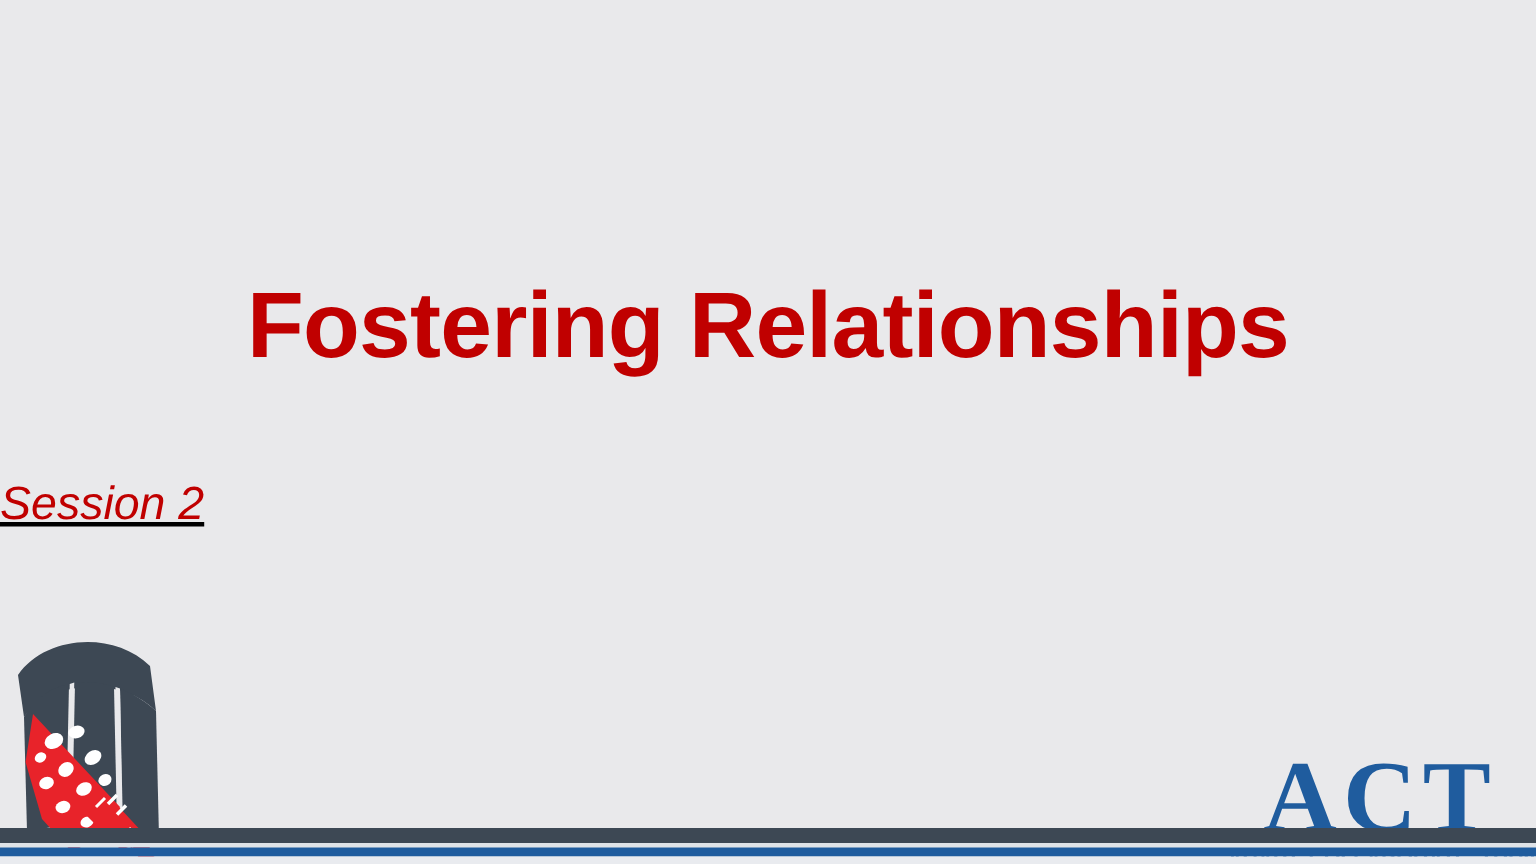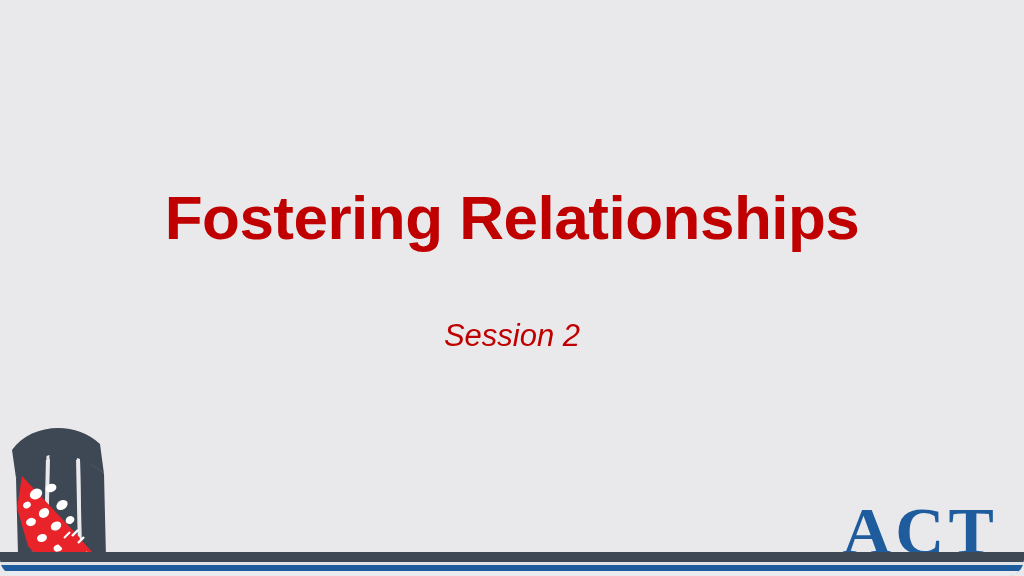--- a/index.html
+++ b/index.html
@@ -13,21 +13,20 @@
     background: #e9e9eb;
     font-family: "Liberation Sans", sans-serif;
   }
 
   #slide {
     position: relative;
     width: 1024px;
     height: 576px;
     background: #e9e9eb;
     overflow: hidden;
-    border-radius: 17px;
   }
 
   
   #title-block {
     position: absolute;
     left: 0;
     top: 186px;
     width: 1024px;
     text-align: center;
   }
@@ -39,21 +38,21 @@
     letter-spacing: -0.5px;
     line-height: 1.04;
     white-space: nowrap;
   }
 
   #subtitle-block {
     position: absolute;
     left: 0;
     top: 318px;
     width: 1024px;
-    text-align: center;
+    text-decoration: underline;
   }
   #slide-subtitle {
     font-family: "Liberation Sans", sans-serif;
     font-size: 31px;
     font-style: italic;
     font-weight: normal;
     color: #c00000;
     letter-spacing: 0px;
     white-space: nowrap;
   }

